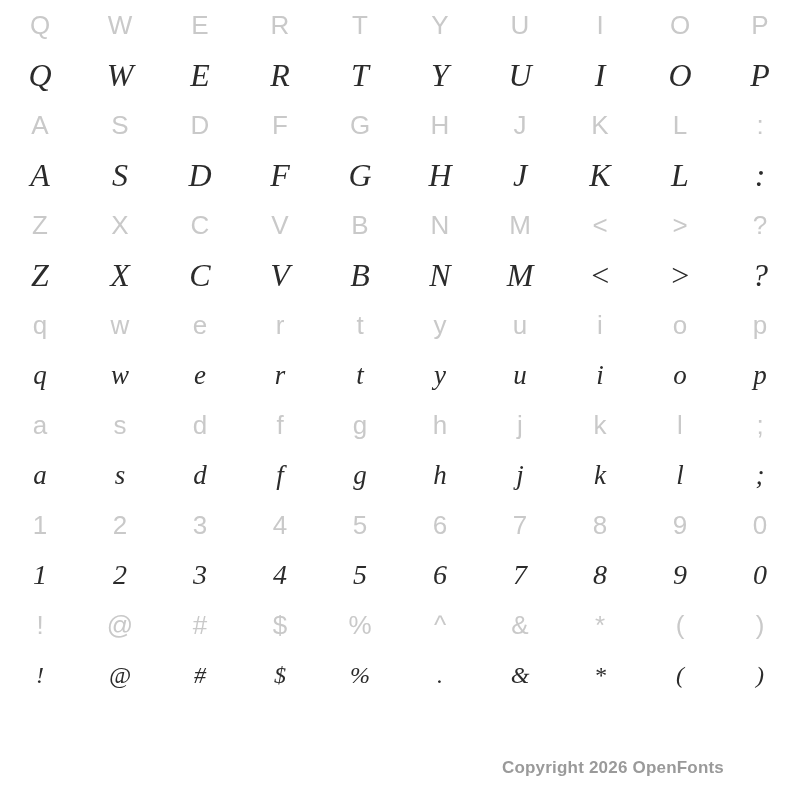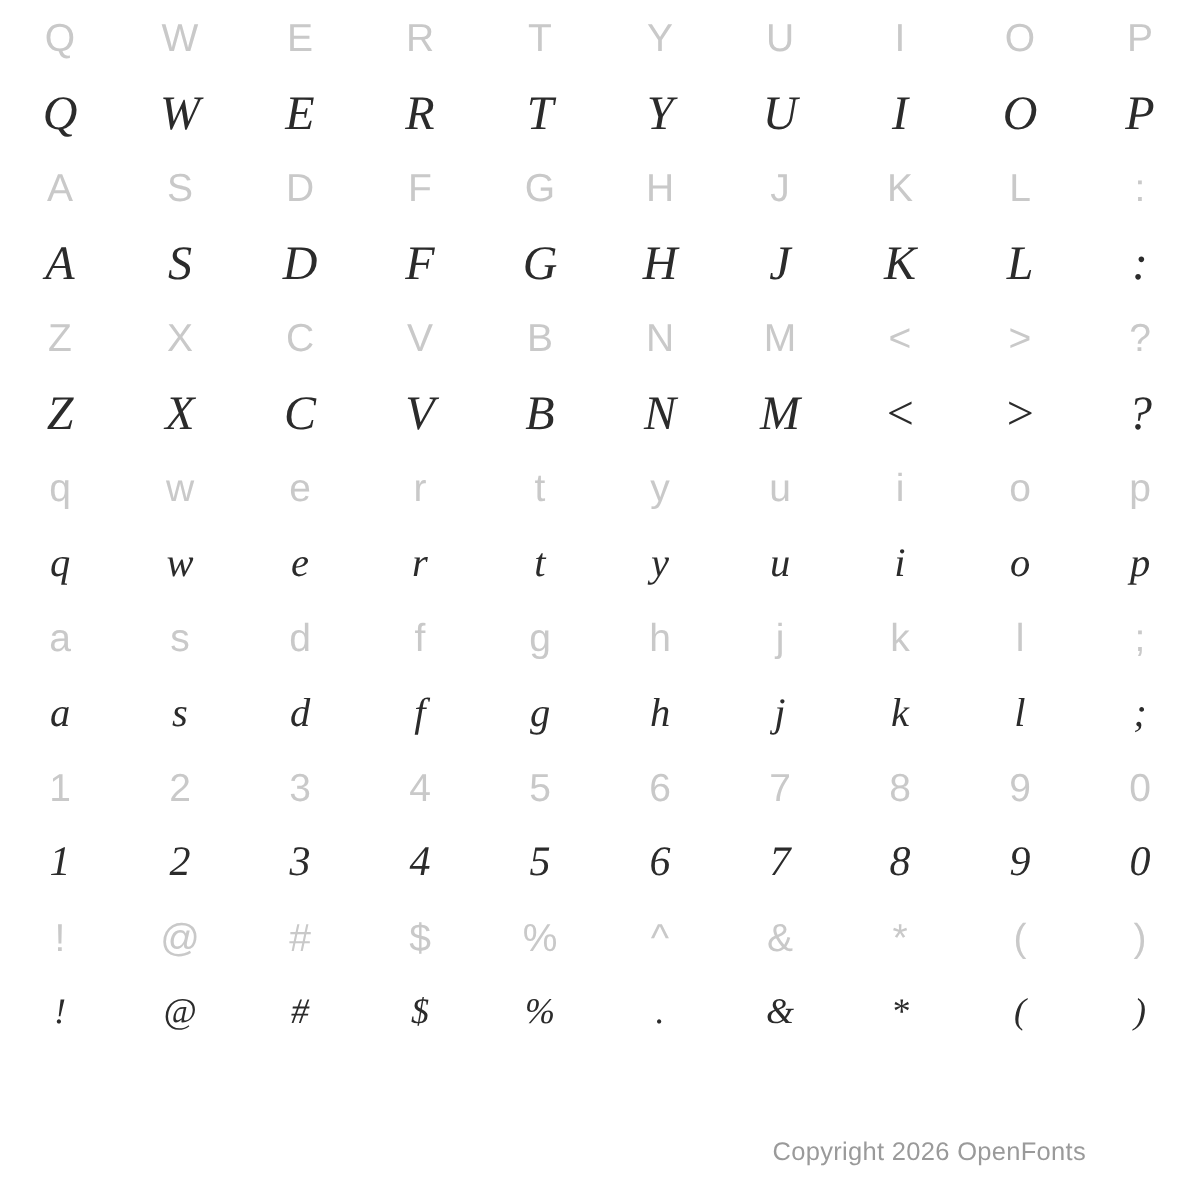--- a/index.html
+++ b/index.html
@@ -52,20 +52,21 @@
     left: 0;
     bottom: 22px;
     width: 800px;
     text-align: right;
     padding-right: 76px;
     box-sizing: border-box;
     color: #9a9a9a;
     font-size: 17px;
     font-family: "Liberation Sans", sans-serif;
     letter-spacing: 0.2px;
+    font-weight: bold;
   }
 </style>
 </head>
 <body>
 
 <div id="sheet">
 
   <div class="grid" id="grid">
       <div class="cell k" style="color: rgb(201, 201, 201); font-size: 26px; font-family: &quot;Liberation Sans&quot;, sans-serif; font-style: normal;">Q</div>
       <div class="cell k" style="color: rgb(201, 201, 201); font-size: 26px; font-family: &quot;Liberation Sans&quot;, sans-serif; font-style: normal;">W</div>

